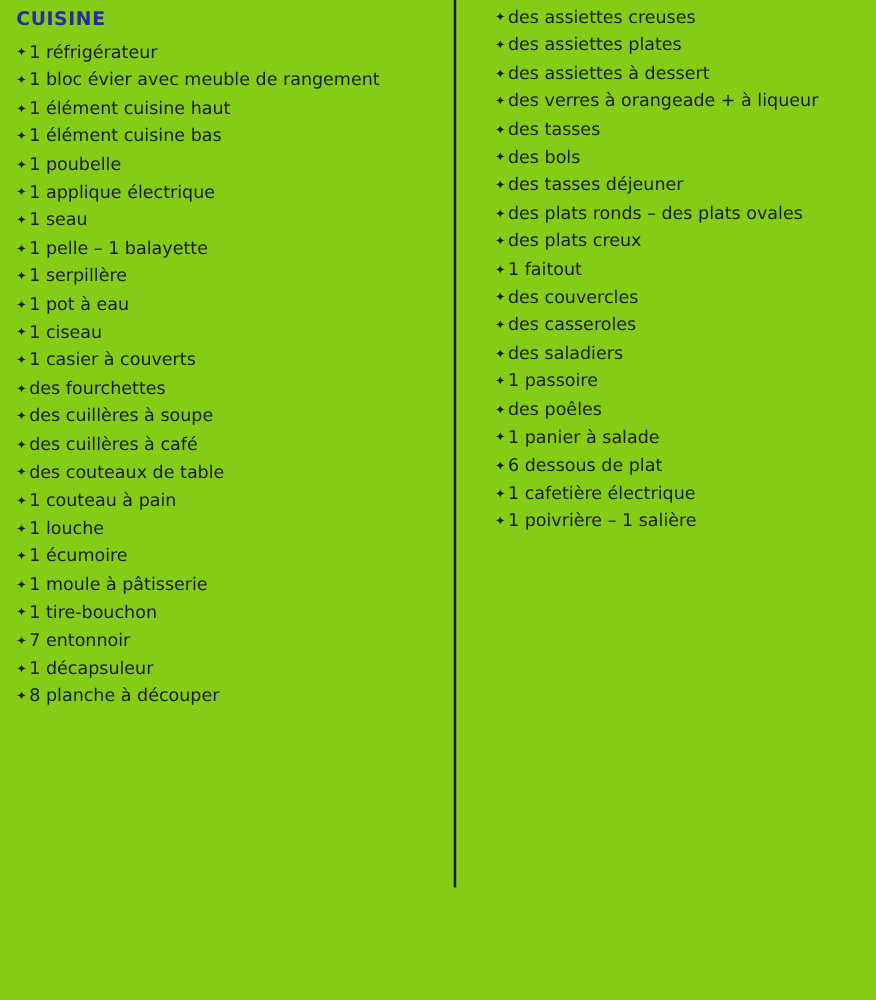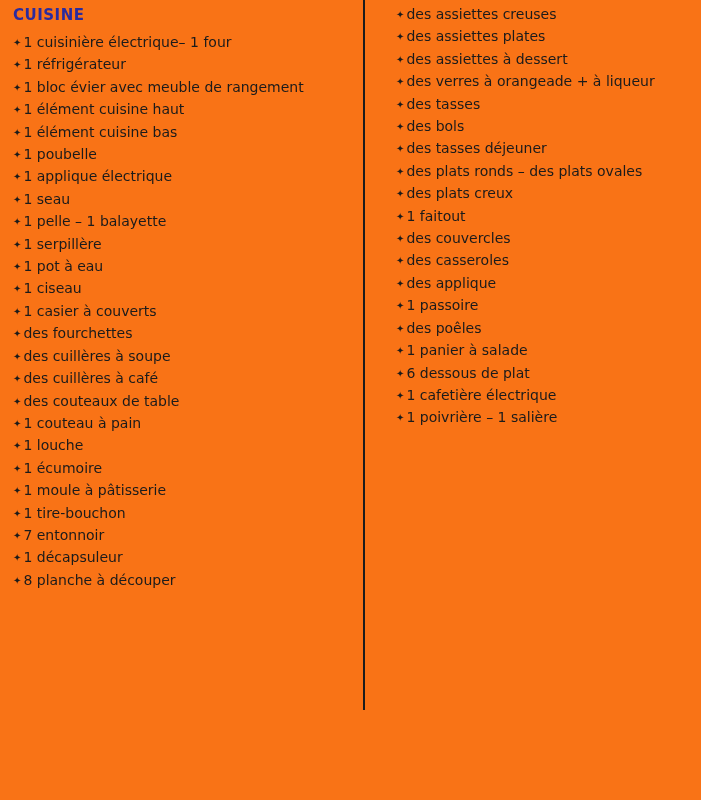--- a/index.html
+++ b/index.html
@@ -9,21 +9,21 @@
     height: 800px;
     background: #ffffff;
     font-family: "DejaVu Sans", sans-serif;
     overflow: hidden;
   }
 
   .page {
     position: relative;
     width: 701px;
     height: 800px;
-    background: #f97316;
+    background: #84cc16;
     padding-left: 40px;
   }
 
   .column-divider {
     position: absolute;
     left: 363px;
     top: 0;
     width: 2px;
     height: 710px;
     background: #1c1c1c;
@@ -69,21 +69,20 @@
 </head>
 <body>
 
 <div class="page">
 
   <div class="column-divider"></div>
 
   <div class="col col-left">
     <h1 class="page-title">CUISINE</h1>
     <ul class="item-list">
-        <li><span class="bullet">✦</span><span>1 cuisinière électrique– 1 four</span></li>
         <li><span class="bullet">✦</span><span>1 réfrigérateur</span></li>
         <li><span class="bullet">✦</span><span>1 bloc évier avec meuble de rangement</span></li>
         <li><span class="bullet">✦</span><span>1 élément cuisine haut</span></li>
         <li><span class="bullet">✦</span><span>1 élément cuisine bas</span></li>
         <li><span class="bullet">✦</span><span>1 poubelle</span></li>
         <li><span class="bullet">✦</span><span>1 applique électrique</span></li>
         <li><span class="bullet">✦</span><span>1 seau</span></li>
         <li><span class="bullet">✦</span><span>1 pelle – 1 balayette</span></li>
         <li><span class="bullet">✦</span><span>1 serpillère</span></li>
         <li><span class="bullet">✦</span><span>1 pot à eau</span></li>
@@ -111,21 +110,21 @@
         <li><span class="bullet">✦</span><span>des assiettes à dessert</span></li>
         <li><span class="bullet">✦</span><span>des verres à orangeade + à liqueur</span></li>
         <li><span class="bullet">✦</span><span>des tasses</span></li>
         <li><span class="bullet">✦</span><span>des bols</span></li>
         <li><span class="bullet">✦</span><span>des tasses déjeuner</span></li>
         <li><span class="bullet">✦</span><span>des plats ronds – des plats ovales</span></li>
         <li><span class="bullet">✦</span><span>des plats creux</span></li>
         <li><span class="bullet">✦</span><span>1 faitout</span></li>
         <li><span class="bullet">✦</span><span>des couvercles</span></li>
         <li><span class="bullet">✦</span><span>des casseroles</span></li>
-        <li><span class="bullet">✦</span><span>des applique</span></li>
+        <li><span class="bullet">✦</span><span>des saladiers</span></li>
         <li><span class="bullet">✦</span><span>1 passoire</span></li>
         <li><span class="bullet">✦</span><span>des poêles</span></li>
         <li><span class="bullet">✦</span><span>1 panier à salade</span></li>
         <li><span class="bullet">✦</span><span>6 dessous de plat</span></li>
         <li><span class="bullet">✦</span><span>1 cafetière électrique</span></li>
         <li><span class="bullet">✦</span><span>1 poivrière – 1 salière</span></li>
       </ul>
   </div>
 
 </div>

